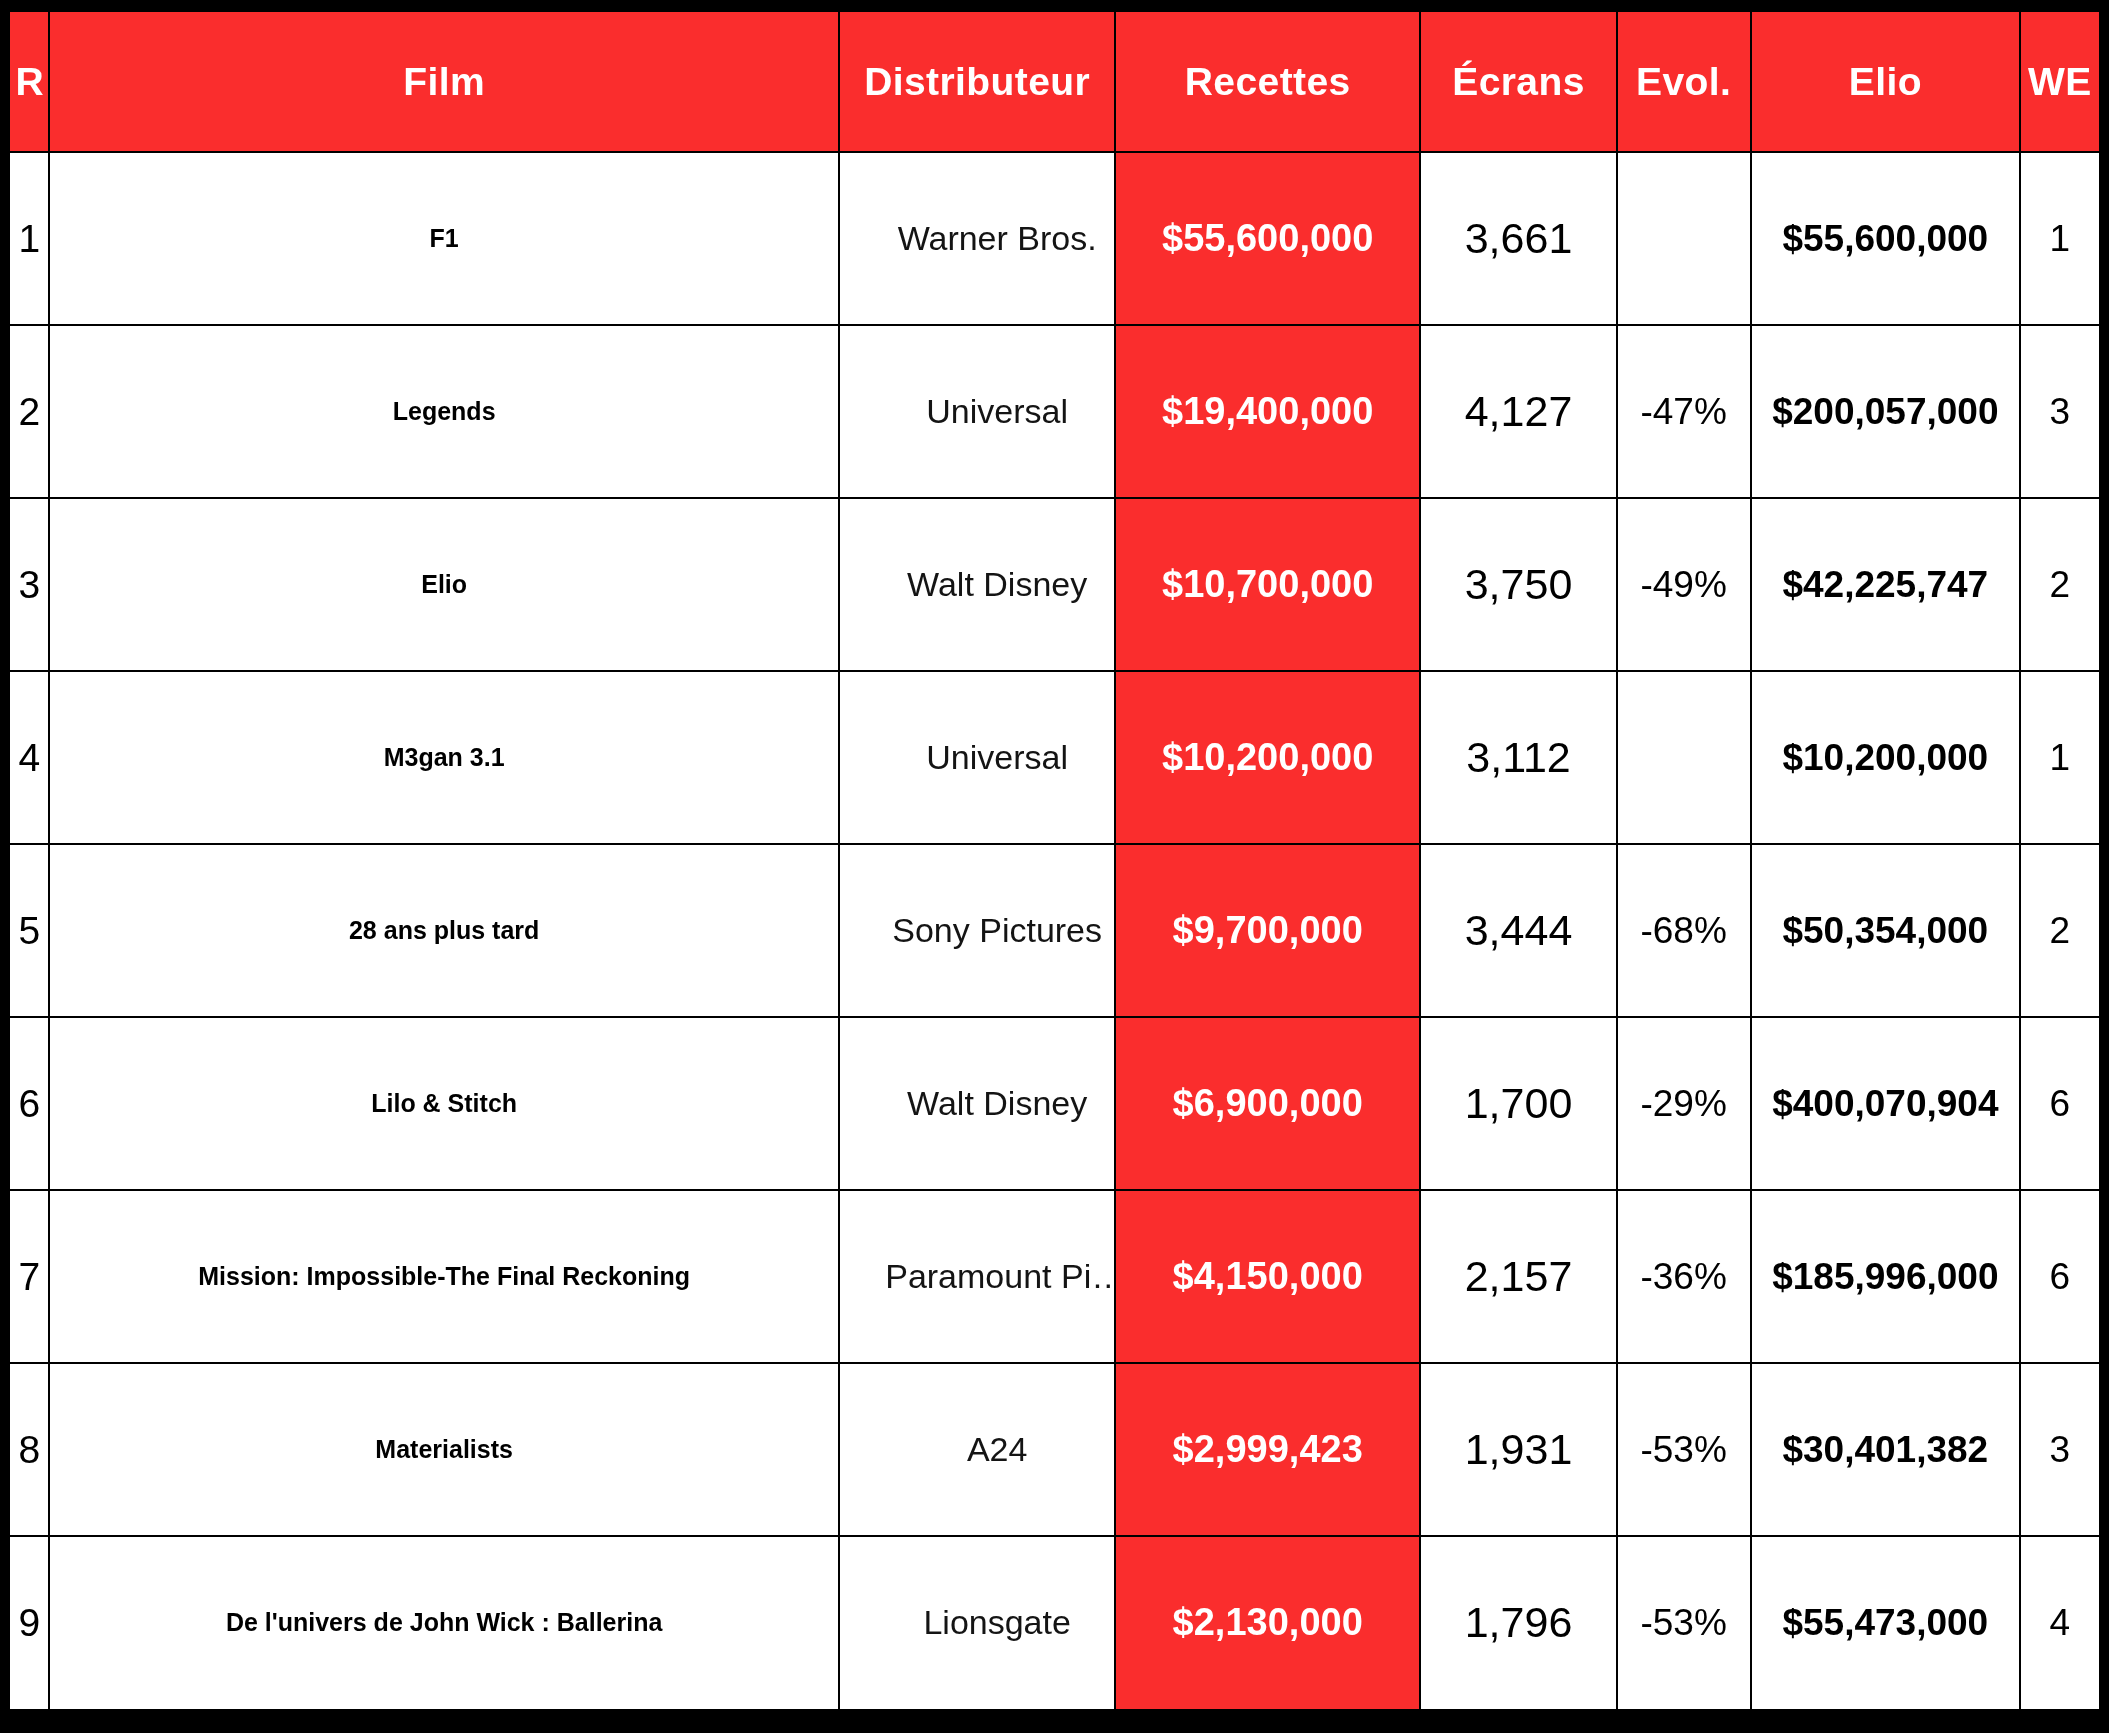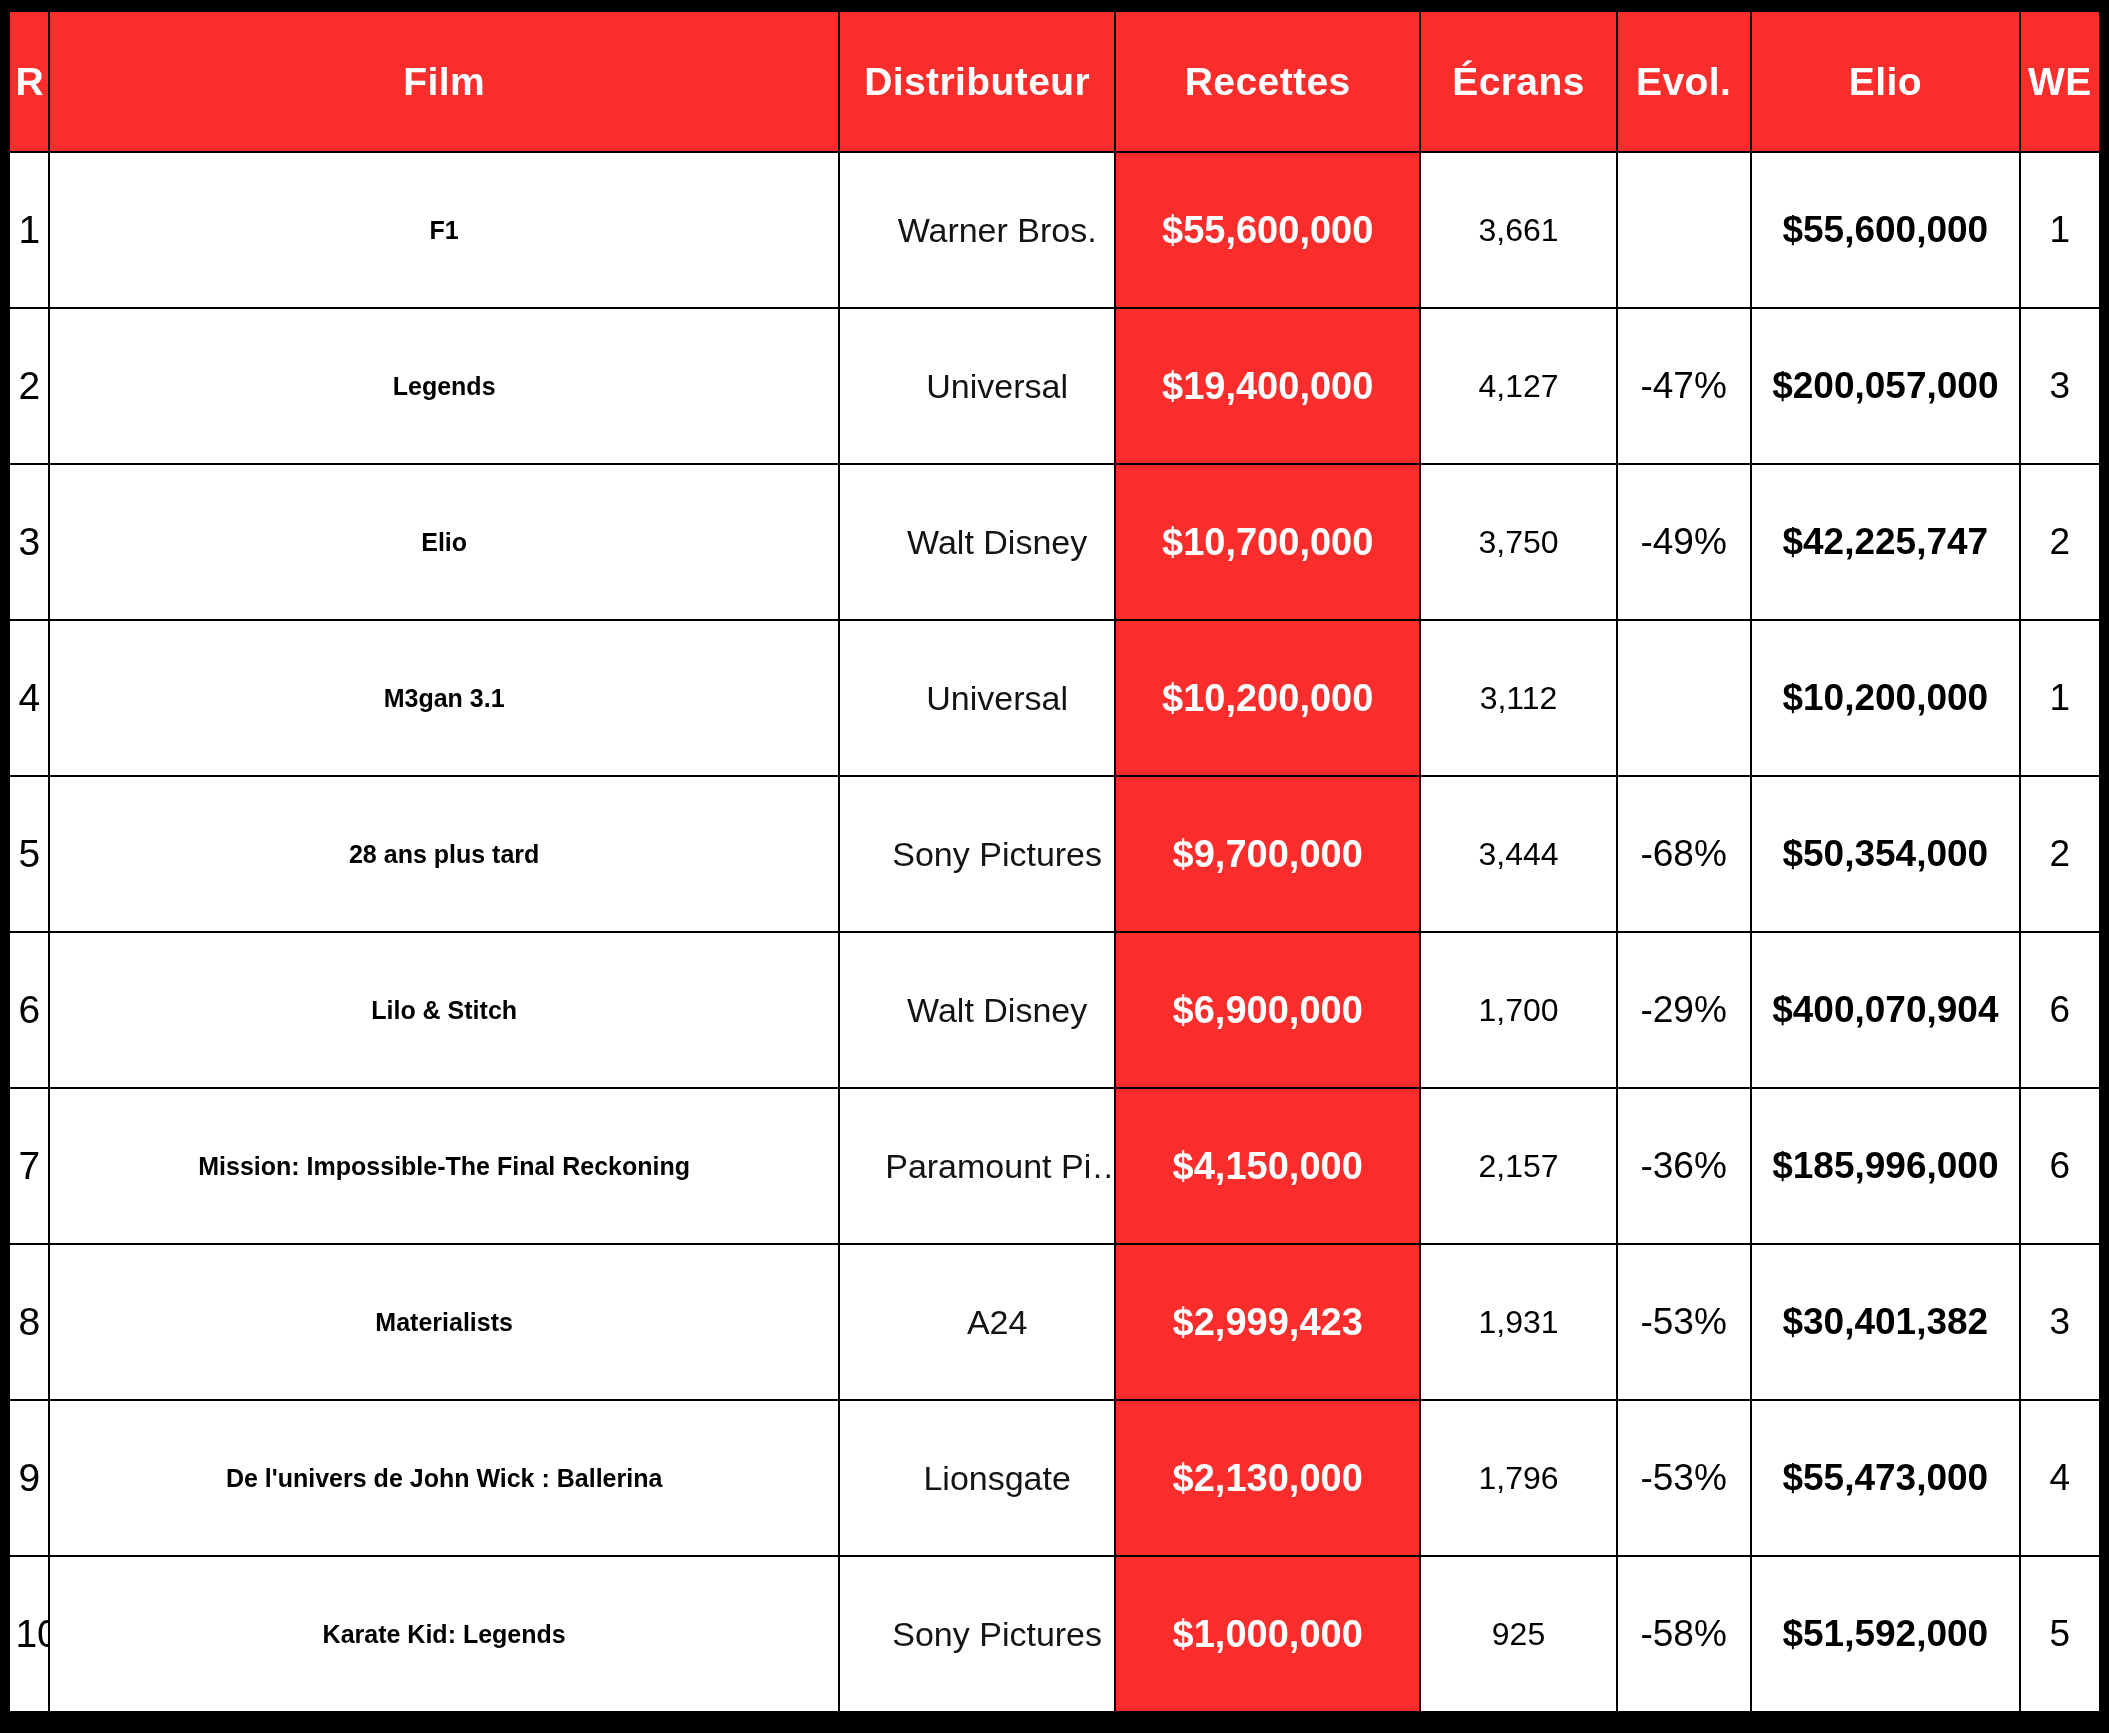--- a/index.html
+++ b/index.html
@@ -39,21 +39,21 @@
     color: #fff;
     font-weight: 700;
     font-size: 39px;
     letter-spacing: 0.4px;
   }
   td { font-size: 38px; color: #000; font-weight: 400; }
   td.c-rank { font-size: 39px; }
   td.c-film { font-weight: 700; font-size: 25px; }
   td.c-dist { font-size: 34px; color: #141414; padding-left: 45px; }
   td.c-rec  { background: var(--red); color: #fff; font-weight: 700; font-size: 38px; }
-  td.c-ecr  { font-size: 32px; }
+  td.c-ecr  { font-size: 43px; }
   td.c-evo  { font-size: 37px; margin-top: 36px; }
   td.c-tot  { font-weight: 700; font-size: 37px; }
   td.c-we   { font-size: 37px; }
 </style>
 </head>
 <body>
 
 <div class="frame">
   <table class="boxoffice">
     <colgroup>
@@ -162,26 +162,16 @@
       <tr>
         <td class="c-rank">9</td>
         <td class="c-film">De l'univers de John Wick : Ballerina</td>
         <td class="c-dist">Lionsgate</td>
         <td class="c-rec">$2,130,000</td>
         <td class="c-ecr">1,796</td>
         <td class="c-evo">-53%</td>
         <td class="c-tot">$55,473,000</td>
         <td class="c-we">4</td>
       </tr>
-      <tr>
-        <td class="c-rank">10</td>
-        <td class="c-film">Karate Kid: Legends</td>
-        <td class="c-dist">Sony Pictures</td>
-        <td class="c-rec">$1,000,000</td>
-        <td class="c-ecr">925</td>
-        <td class="c-evo">-58%</td>
-        <td class="c-tot">$51,592,000</td>
-        <td class="c-we">5</td>
-      </tr>
     </tbody>
   </table>
 </div>
 
 
 </body></html>

